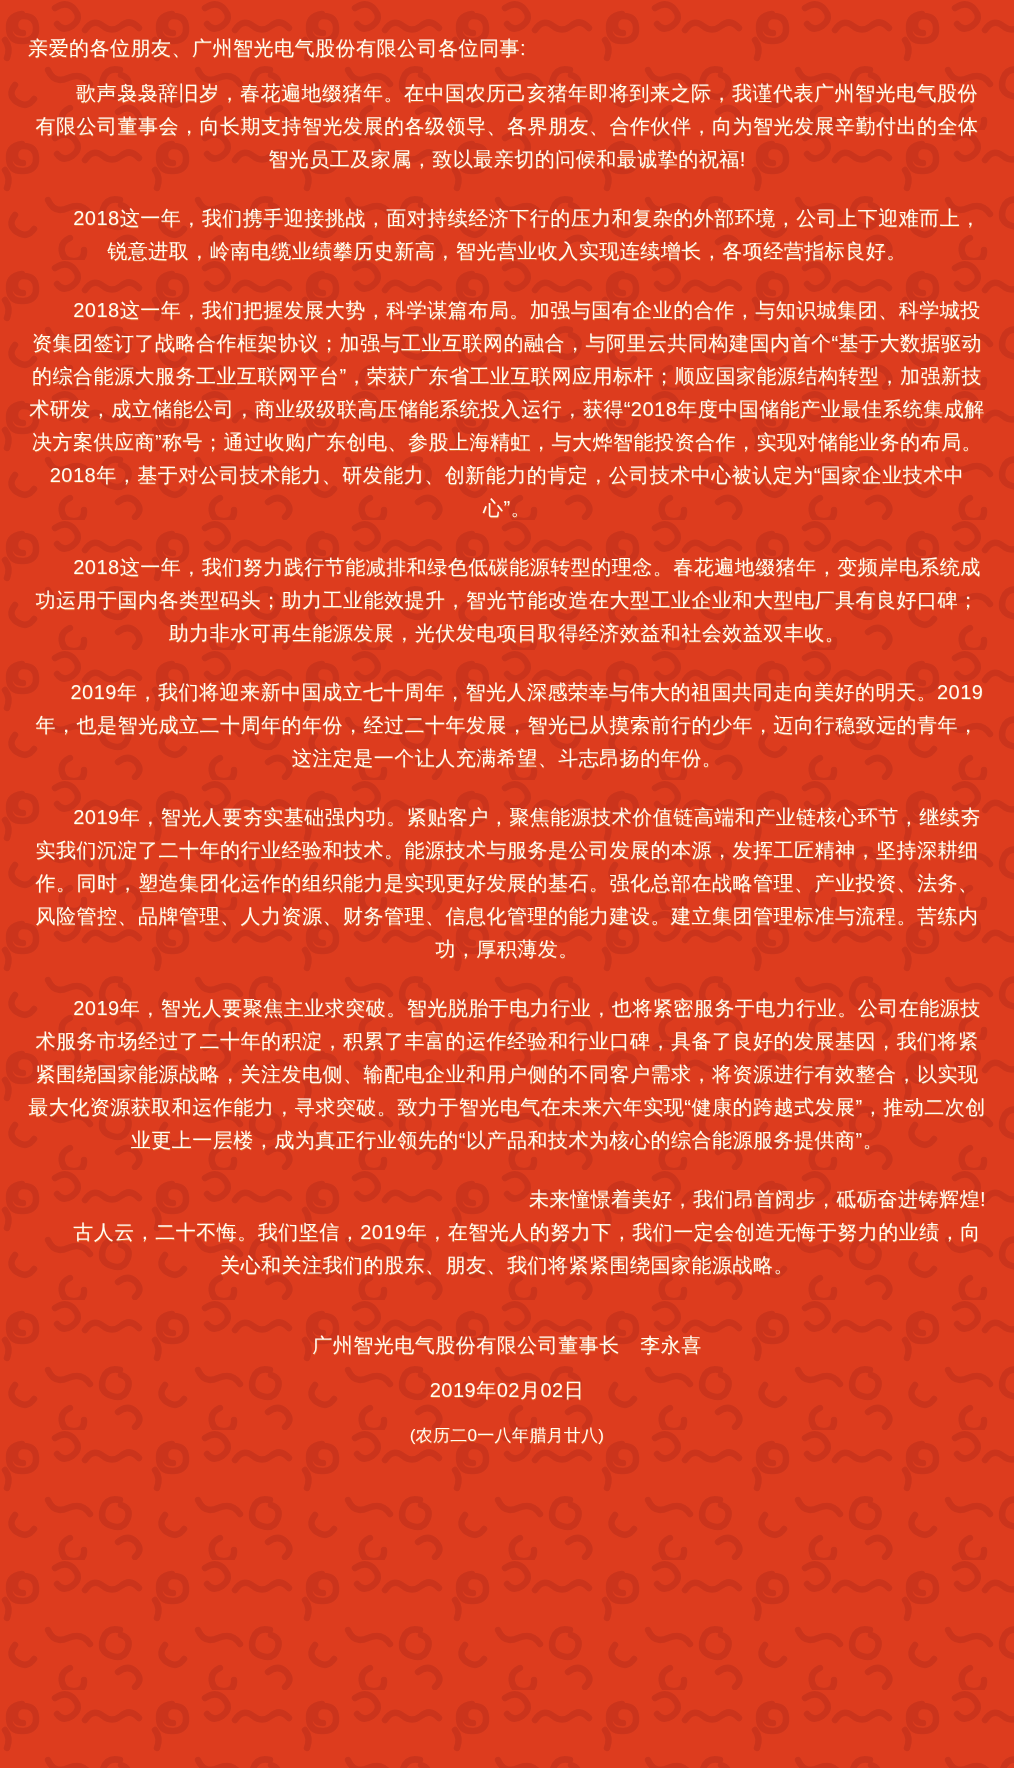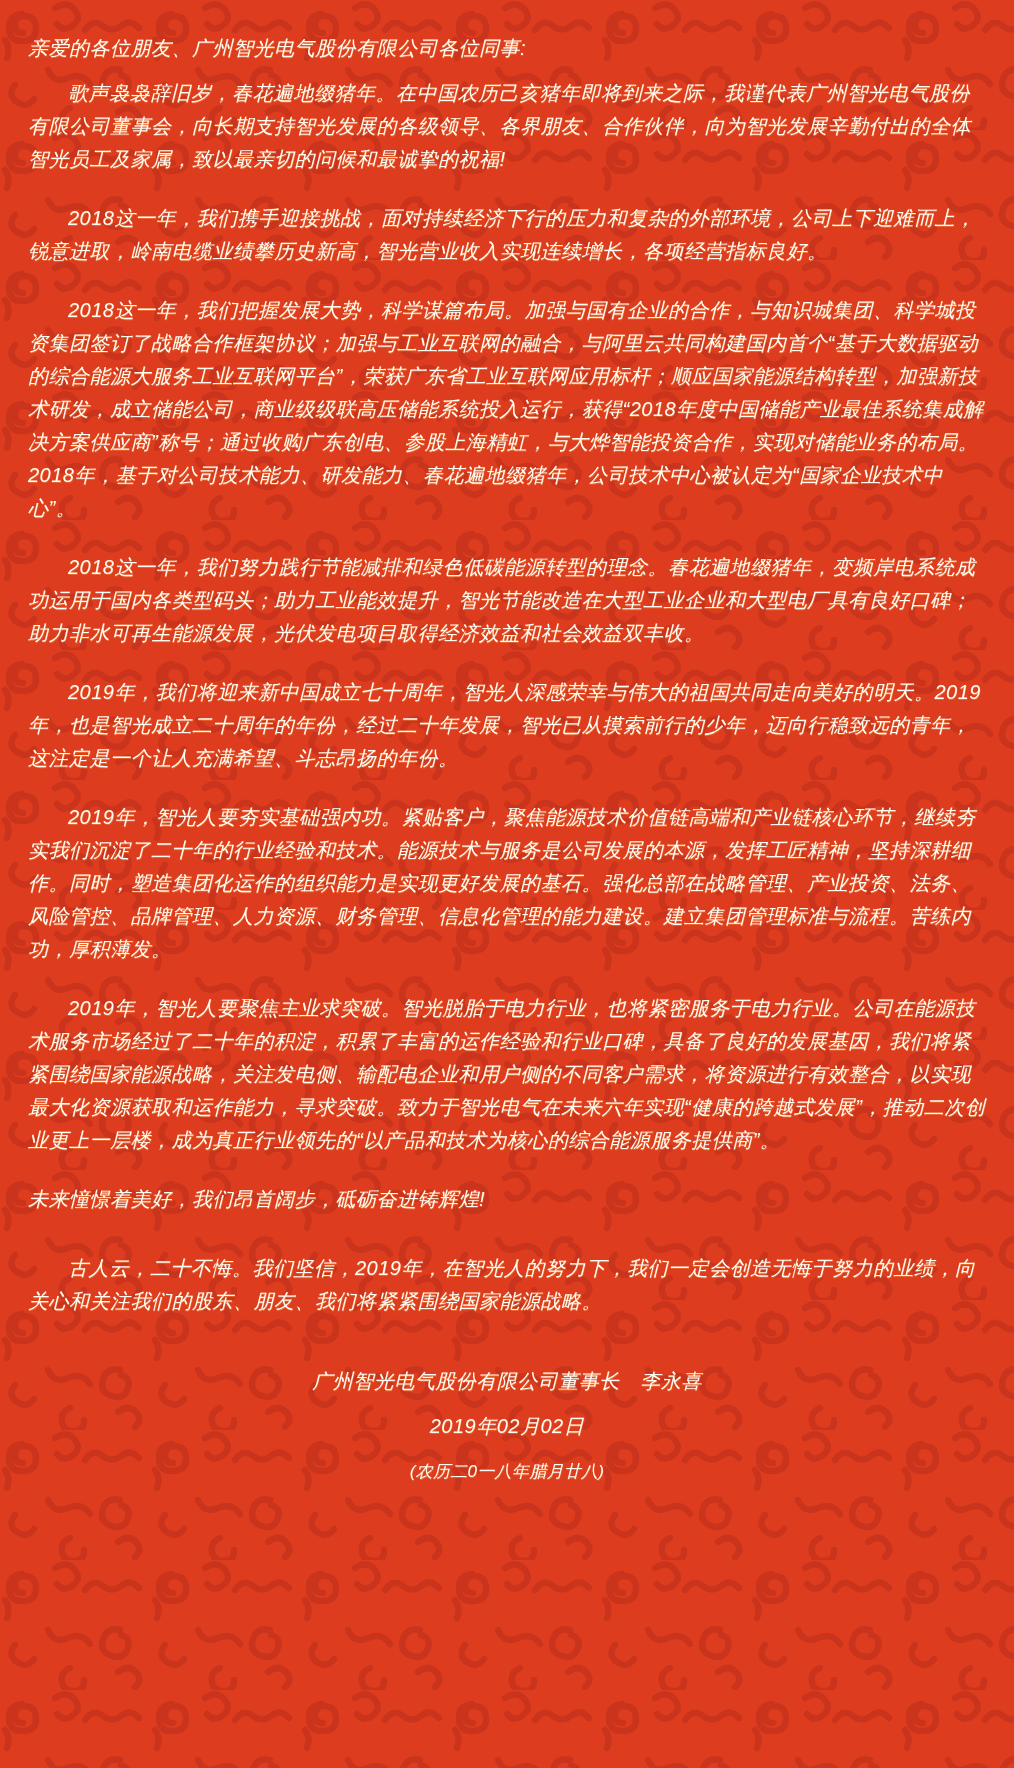--- a/index.html
+++ b/index.html
@@ -29,36 +29,35 @@
     padding: 32px 28px 0 28px;
     color: #fffdf4;
     font-size: 20px;
     line-height: 33px;
     letter-spacing: 0.5px;
     text-shadow: 0.5px 0.5px 0 rgba(255, 216, 80, 0.28);
     overflow: hidden;
   }
   .page p {
     margin: 0 0 26px 0;
-    font-style: italic;
   }
   p.salutation {
     text-indent: 0;
     margin-bottom: 12px;
   }
   p.greeting {
     text-indent: 2em;
     margin-bottom: 12px;
   }
   p.para {
     text-indent: 2em;
+    text-align: center;
   }
   .slogan-block {
-    text-align: left;
-    margin-bottom: 36px;
+    text-align: right;
   }
   .slogan-block p {
     margin: 0;
   }
   .signature-block {
     margin-top: 47px;
     text-align: center;
   }
   .signature-block p {
     margin: 0 0 12px 0;
@@ -89,21 +88,21 @@
     </pattern>
   </defs>
   <rect width="1014" height="1768" fill="url(#clouds)"></rect>
 </svg>
 
 <div class="page" style="color: rgb(255, 253, 244);">
   <p class="salutation">亲爱的各位朋友、广州智光电气股份有限公司各位同事:</p>
 
   <p class="para">歌声袅袅辞旧岁，春花遍地缀猪年。在中国农历己亥猪年即将到来之际，我谨代表广州智光电气股份有限公司董事会，向长期支持智光发展的各级领导、各界朋友、合作伙伴，向为智光发展辛勤付出的全体智光员工及家属，致以最亲切的问候和最诚挚的祝福!</p>
   <p class="para">2018这一年，我们携手迎接挑战，面对持续经济下行的压力和复杂的外部环境，公司上下迎难而上，锐意进取，岭南电缆业绩攀历史新高，智光营业收入实现连续增长，各项经营指标良好。</p>
-  <p class="para">2018这一年，我们把握发展大势，科学谋篇布局。加强与国有企业的合作，与知识城集团、科学城投资集团签订了战略合作框架协议；加强与工业互联网的融合，与阿里云共同构建国内首个“基于大数据驱动的综合能源大服务工业互联网平台”，荣获广东省工业互联网应用标杆；顺应国家能源结构转型，加强新技术研发，成立储能公司，商业级级联高压储能系统投入运行，获得“2018年度中国储能产业最佳系统集成解决方案供应商”称号；通过收购广东创电、参股上海精虹，与大烨智能投资合作，实现对储能业务的布局。2018年，基于对公司技术能力、研发能力、春花遍地缀猪年，公司技术中心被认定为“国家企业技术中心”。</p>
+  <p class="para">2018这一年，我们把握发展大势，科学谋篇布局。加强与国有企业的合作，与知识城集团、科学城投资集团签订了战略合作框架协议；加强与工业互联网的融合，与阿里云共同构建国内首个“基于大数据驱动的综合能源大服务工业互联网平台”，荣获广东省工业互联网应用标杆；顺应国家能源结构转型，加强新技术研发，成立储能公司，商业级级联高压储能系统投入运行，获得“2018年度中国储能产业最佳系统集成解决方案供应商”称号；通过收购广东创电、参股上海精虹，与大烨智能投资合作，实现对储能业务的布局。2018年，基于对公司技术能力、研发能力、创新能力的肯定，公司技术中心被认定为“国家企业技术中心”。</p>
   <p class="para">2018这一年，我们努力践行节能减排和绿色低碳能源转型的理念。春花遍地缀猪年，变频岸电系统成功运用于国内各类型码头；助力工业能效提升，智光节能改造在大型工业企业和大型电厂具有良好口碑；助力非水可再生能源发展，光伏发电项目取得经济效益和社会效益双丰收。</p>
   <p class="para">2019年，我们将迎来新中国成立七十周年，智光人深感荣幸与伟大的祖国共同走向美好的明天。2019年，也是智光成立二十周年的年份，经过二十年发展，智光已从摸索前行的少年，迈向行稳致远的青年，这注定是一个让人充满希望、斗志昂扬的年份。</p>
   <p class="para">2019年，智光人要夯实基础强内功。紧贴客户，聚焦能源技术价值链高端和产业链核心环节，继续夯实我们沉淀了二十年的行业经验和技术。能源技术与服务是公司发展的本源，发挥工匠精神，坚持深耕细作。同时，塑造集团化运作的组织能力是实现更好发展的基石。强化总部在战略管理、产业投资、法务、风险管控、品牌管理、人力资源、财务管理、信息化管理的能力建设。建立集团管理标准与流程。苦练内功，厚积薄发。</p>
   <p class="para">2019年，智光人要聚焦主业求突破。智光脱胎于电力行业，也将紧密服务于电力行业。公司在能源技术服务市场经过了二十年的积淀，积累了丰富的运作经验和行业口碑，具备了良好的发展基因，我们将紧紧围绕国家能源战略，关注发电侧、输配电企业和用户侧的不同客户需求，将资源进行有效整合，以实现最大化资源获取和运作能力，寻求突破。致力于智光电气在未来六年实现“健康的跨越式发展”，推动二次创业更上一层楼，成为真正行业领先的“以产品和技术为核心的综合能源服务提供商”。</p>
 
   <div class="slogan-block">
     <p>未来憧憬着美好，我们昂首阔步，砥砺奋进铸辉煌!</p>
   </div>
 
   <p class="para">古人云，二十不悔。我们坚信，2019年，在智光人的努力下，我们一定会创造无悔于努力的业绩，向关心和关注我们的股东、朋友、我们将紧紧围绕国家能源战略。</p>

